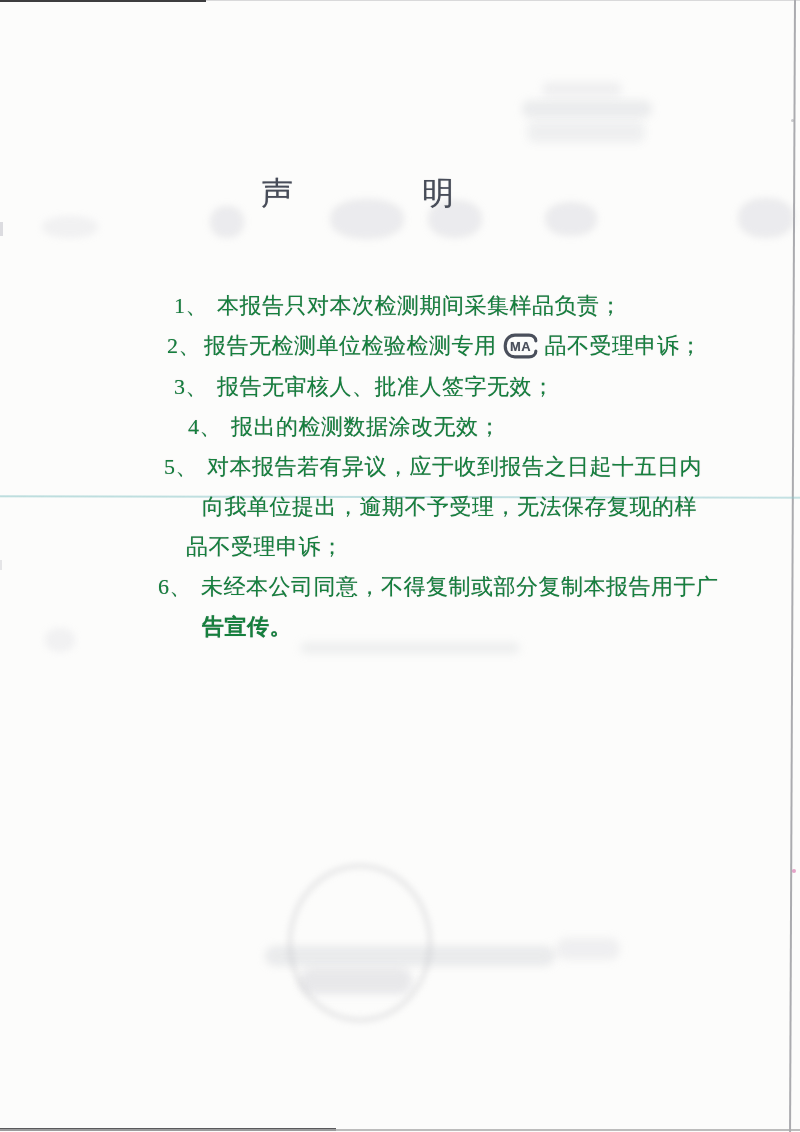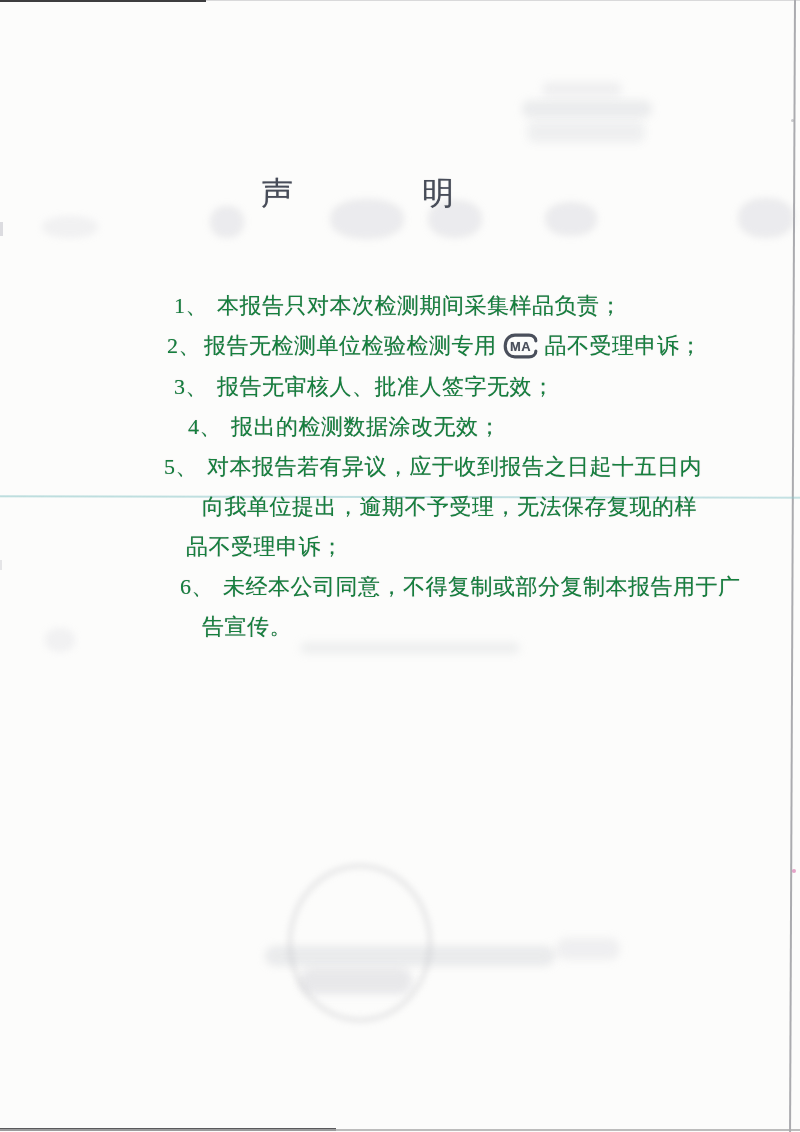--- a/index.html
+++ b/index.html
@@ -104,17 +104,17 @@
       <div class="line" style="left: 174px; top: 291px;"><span class="num">1、</span><span>本报告只对本次检测期间采集样品负责；</span></div>
       <div class="line" style="left: 167px; top: 331px; text-align: center;"><span class="num tight">2、</span><span>报告无检测单位检验检测专用</span><svg viewBox="0 0 40 28" width="37" height="26" class="cma-logo">
           <path d="M35.5,8.4 C35.5,4.7 32.3,2.3 28.1,2.3 L12.9,2.3 C6.6,2.3 2.4,7.3 2.4,14 C2.4,20.7 6.6,25.7 12.9,25.7 L28.1,25.7 C32.3,25.7 35.5,23.3 35.5,19.6" fill="none" stroke="#4a4f5b" stroke-width="3.4" stroke-linecap="round"></path>
           <text x="19" y="19" text-anchor="middle" font-family="&quot;Liberation Sans&quot;,&quot;DejaVu Sans&quot;,sans-serif" font-weight="bold" font-size="14" fill="#4a4f5b">MA</text>
         </svg><span>品不受理申诉；</span></div>
       <div class="line" style="left: 174px; top: 372px;"><span class="num">3、</span><span>报告无审核人、批准人签字无效；</span></div>
       <div class="line" style="left: 188px; top: 412px;"><span class="num">4、</span><span>报出的检测数据涂改无效；</span></div>
       <div class="line" style="left: 164px; top: 452px;"><span class="num">5、</span><span>对本报告若有异议，应于收到报告之日起十五日内</span></div>
       <div class="line" style="left: 202px; top: 492px;">向我单位提出，逾期不予受理，无法保存复现的样</div>
       <div class="line" style="left: 186px; top: 532px;">品不受理申诉；</div>
-      <div class="line" style="left: 180px; top: 572px;"><span class="num">6、</span><span>未经本公司同意，不得复制或部分复制本报告用于广</span></div>
-      <div class="line" style="left: 202px; top: 612px;">告宣传。</div>
+      <div class="line" style="left: 158px; top: 572px;"><span class="num">6、</span><span>未经本公司同意，不得复制或部分复制本报告用于广</span></div>
+      <div class="line" style="left: 202px; top: 612px; font-weight: bold;">告宣传。</div>
     </div>
 
 </div>
 
 </body></html>

